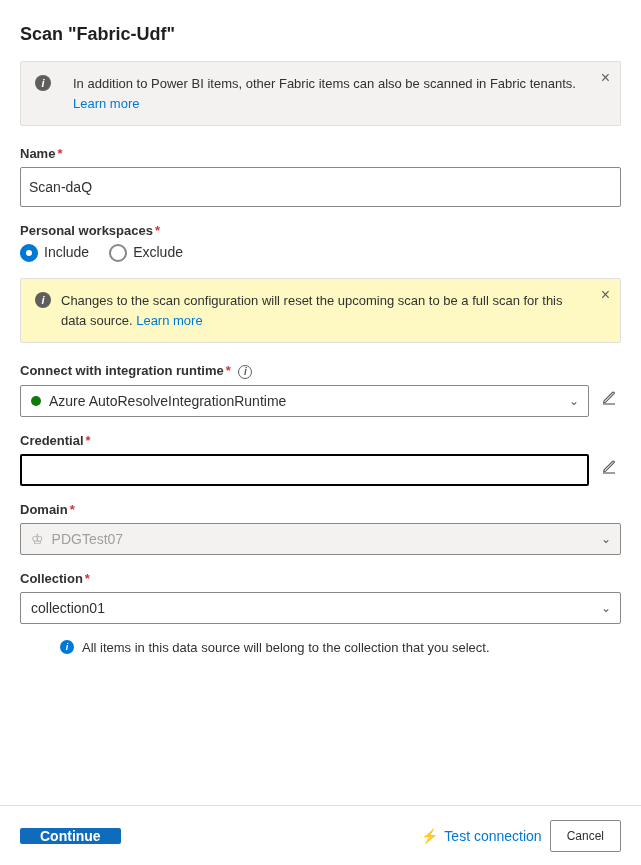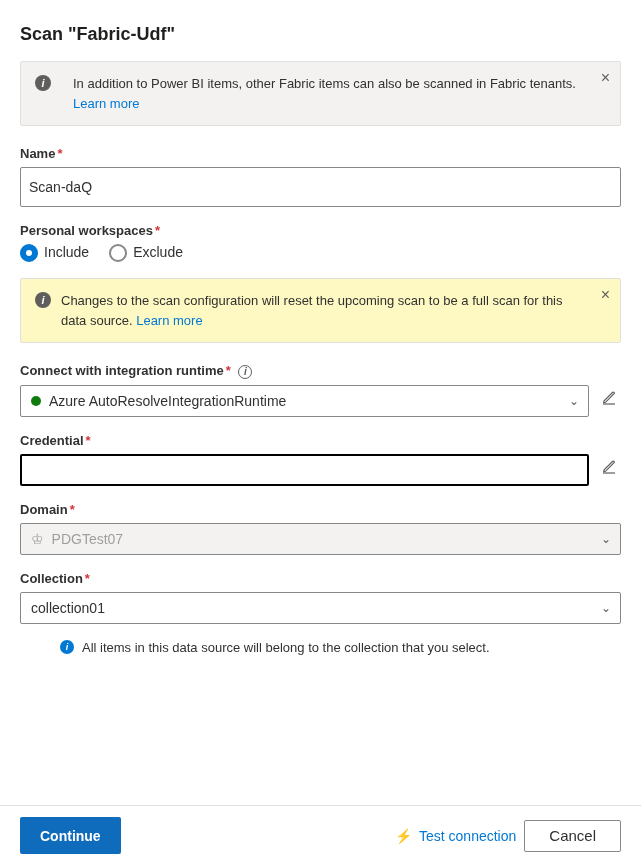--- a/index.html
+++ b/index.html
@@ -302,33 +302,33 @@
       display: flex;
       gap: 8px;
       align-items: center;
     }
     .btn-primary {
       background: #0f6cbd;
       color: white;
       border: none;
       border-radius: 2px;
       padding: 0 20px;
-      height: 37px;
+      height: 16px;
       font-size: 14px;
       cursor: pointer;
       font-weight: 600;
     }
     .btn-default {
       background: #fff;
       color: #323130;
       border: 1px solid #8a8886;
       border-radius: 2px;
-      padding: 0 24px;
+      padding: 0 16px;
       height: 32px;
-      font-size: 15px;
+      font-size: 12px;
       cursor: pointer;
     }
     .btn-test {
       background: none;
       border: none;
       color: #0078d4;
       font-size: 14px;
       cursor: pointer;
       display: flex;
       align-items: center;

